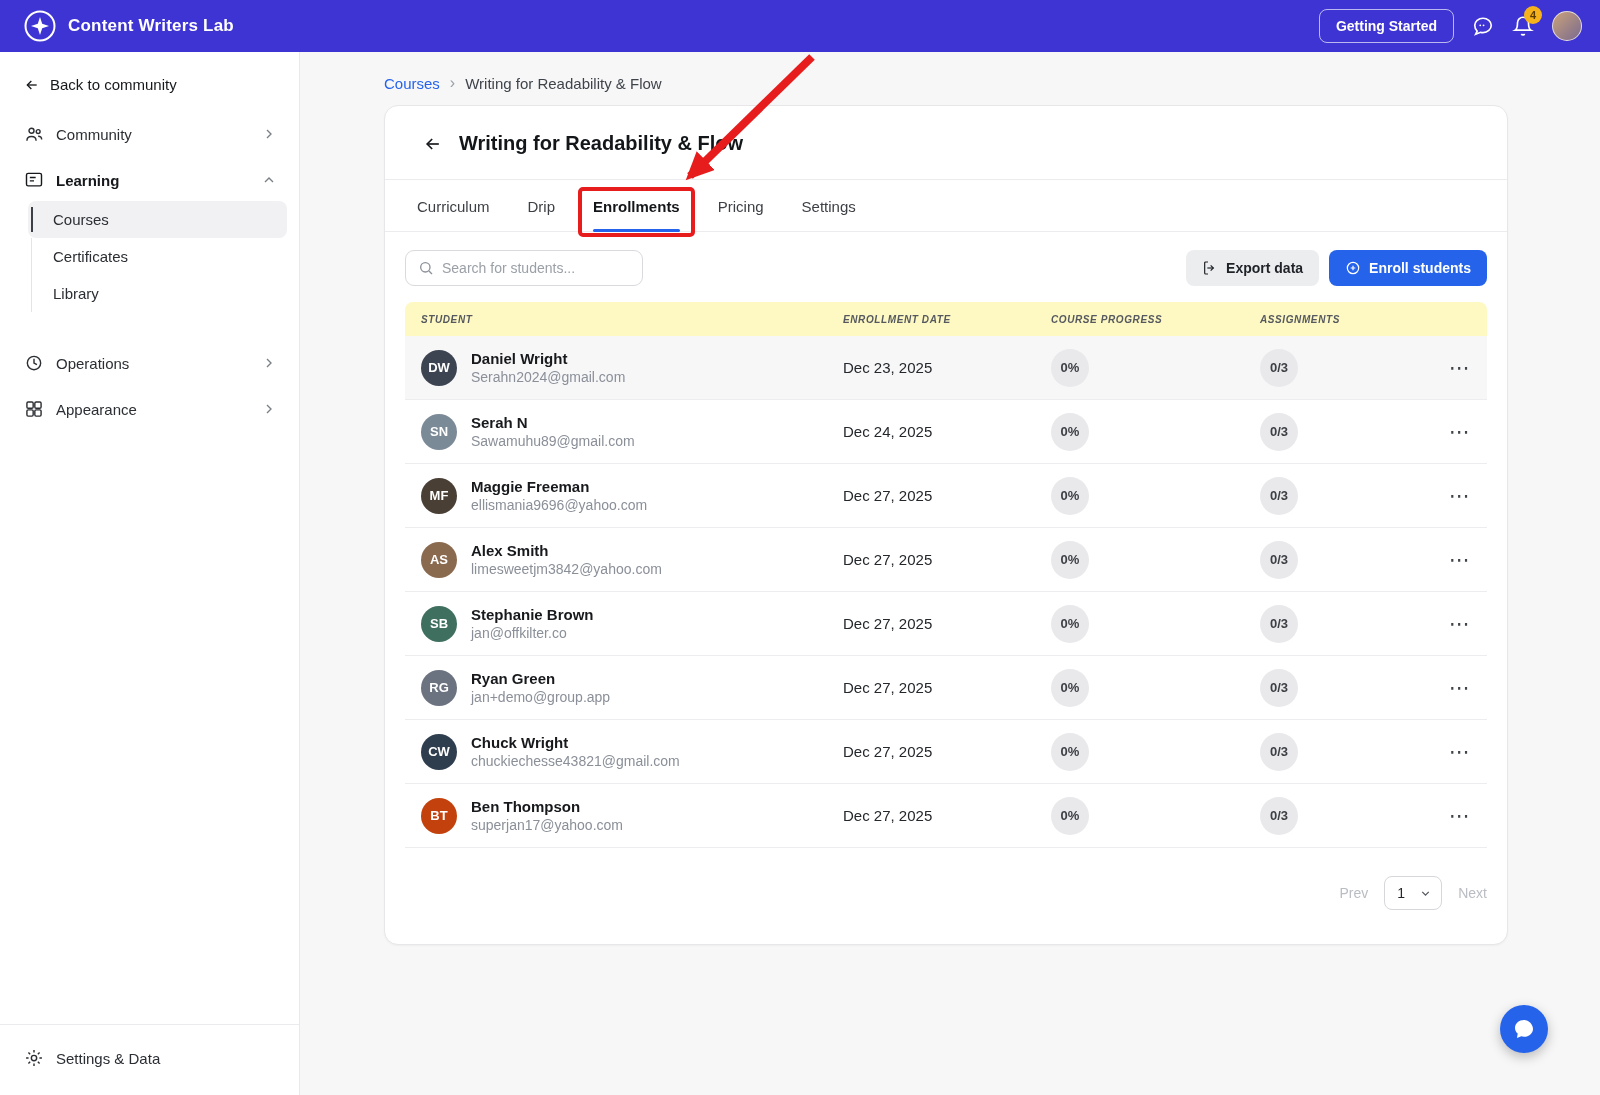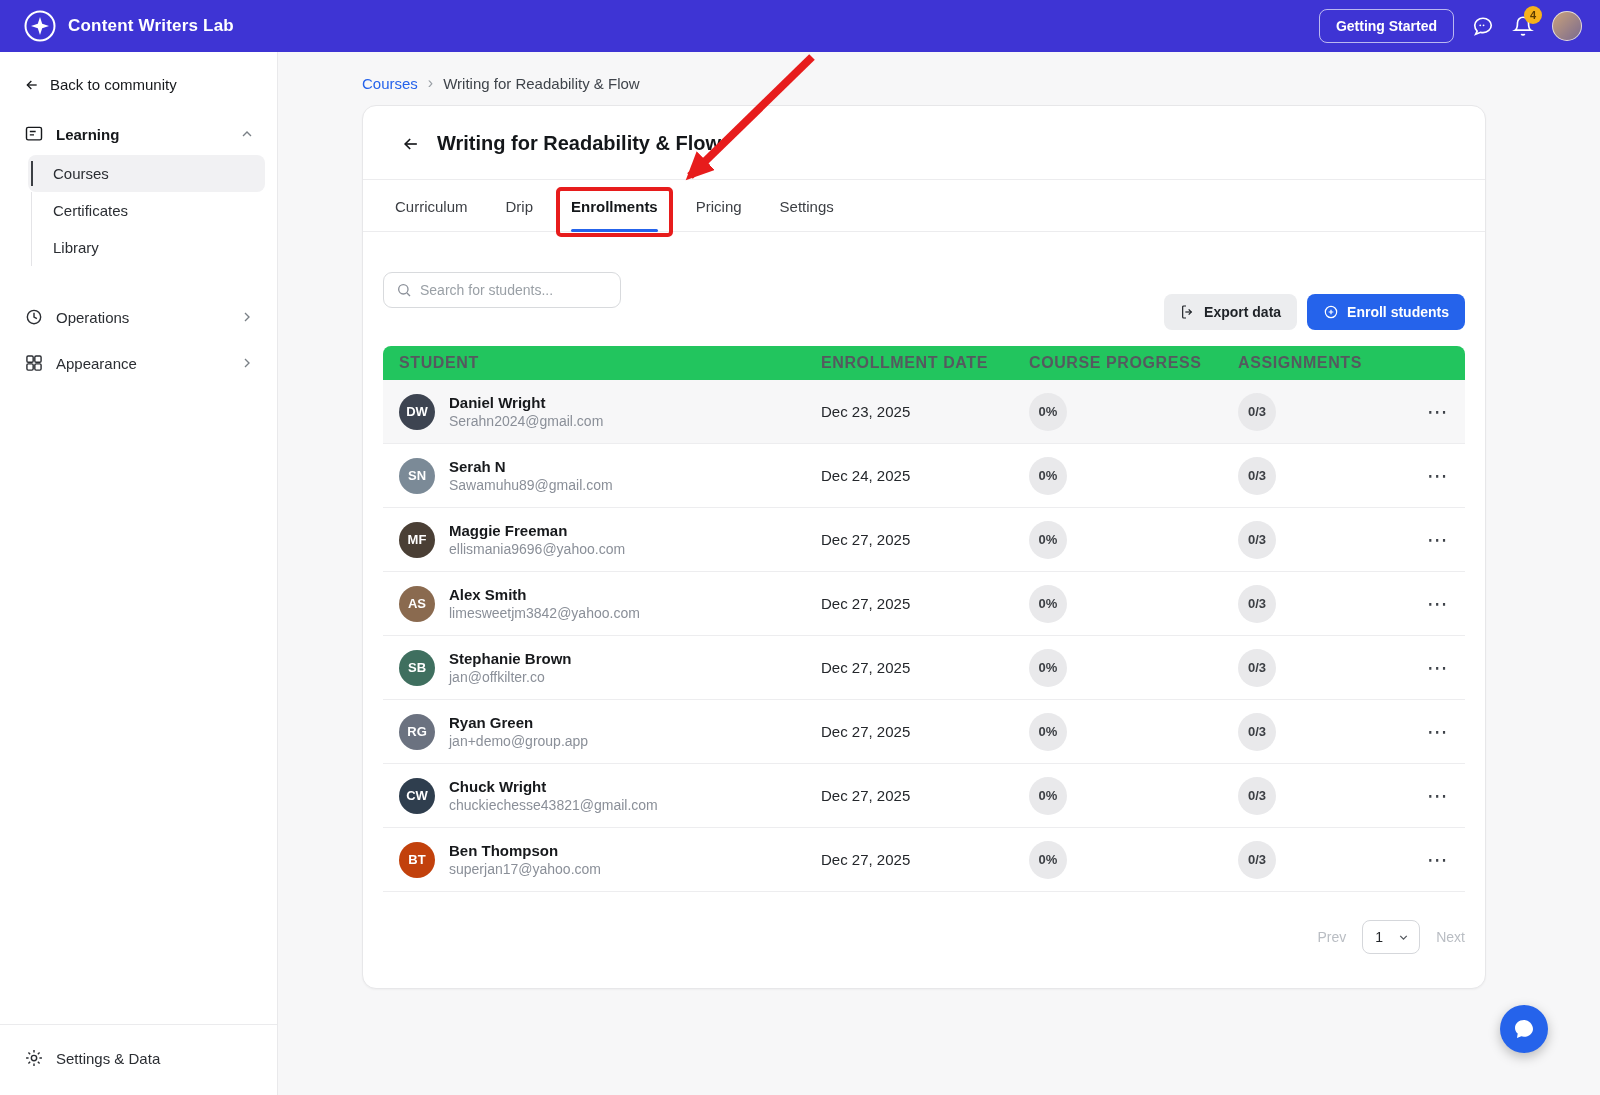--- a/index.html
+++ b/index.html
@@ -45,21 +45,21 @@
     width: 30px; height: 30px; border-radius: 50%;
     background: linear-gradient(135deg, #c9a27a, #7a6a8f);
     border: 1.5px solid rgba(255,255,255,.7); cursor: pointer;
   }
 
   
   .layout { display: flex; height: 1043px; }
 
   
   .sidebar {
-    width: 278px; background: #fff;
+    width: 300px; background: #fff;
     border-right: 1px solid #e9e9eb;
     display: flex; flex-direction: column;
     padding-top: 8px;
   }
   .back-row {
     display: flex; align-items: center; gap: 10px;
     padding: 16px 24px 18px; font-size: 15px; color: #17191c;
     cursor: pointer; font-weight: 500;
   }
   .nav { display: flex; flex-direction: column; }
@@ -137,35 +137,35 @@
     width: 238px; height: 36px;
     border: 1px solid #d8dadd; border-radius: 9px;
     padding: 0 12px; background: #fff;
   }
   .search-box input {
     border: none; outline: none; flex: 1; font-size: 14px;
     font-family: inherit; color: #1c1f23; background: transparent;
   }
   .search-box input::placeholder { color: #9aa0a6; }
   .toolbar-actions { display: flex; gap: 10px; }
-  .btn { display: inline-flex; align-items: center; gap: 8px; height: 36px; border-radius: 8px; font-size: 14px; font-weight: 600; cursor: pointer; border: none; font-family: inherit; padding: 0 16px; margin-top: 44px; }
+  .btn { display: inline-flex; align-items: center; gap: 8px; height: 36px; border-radius: 8px; font-size: 14px; font-weight: 600; cursor: pointer; border: none; font-family: inherit; padding: 0 16px; }
   .btn-secondary { background: #ecedef; color: #1f2328; }
   .btn-primary { background: var(--accent, #2563eb); color: #fff; }
 
   
   .table { margin: 2px 20px 0; }
   .thead, .trow {
     display: grid;
     grid-template-columns: 438px 208px 209px 180px 1fr;
     align-items: center;
   }
   .thead {
-    background: #22c55e; border-radius: 8px 8px 0 0;
-    height: 34px; font-size: 16px; font-weight: 700;
-    color: #55595f; letter-spacing: .6px;
+    background: #fef9c3; border-radius: 8px 8px 0 0;
+    height: 34px; font-size: 10px; font-weight: 700;
+    color: #55595f; letter-spacing: .6px; font-style: italic;
   }
   .thead .hcell:first-child { padding-left: 16px; }
   .trow { height: 64px; border-bottom: 1px solid #ededef; background: #fff; }
   .trow.first { background: #f7f7f8; }
   .cell.student { display: flex; align-items: center; gap: 14px; padding-left: 16px; }
   .avatar {
     width: 36px; height: 36px; border-radius: 50%; flex: none;
     color: #fff; font-size: 13px; font-weight: 700;
     display: flex; align-items: center; justify-content: center;
   }
@@ -249,20 +249,36 @@
       <span class="icon16">
         <svg viewBox="0 0 24 24" fill="none" stroke="#17191c" stroke-width="2">
             <path d="M19 12H5"></path>
             <path d="M11 6l-6 6 6 6"></path>
           </svg>
       </span>
       <span>Back to community</span>
     </div>
 
     <nav class="nav">
+      <div class="nav-item">
+        <span class="icon20">
+          <svg viewBox="0 0 24 24" fill="none" stroke="#2b2e33" stroke-width="1.7">
+              <circle cx="9" cy="8" r="3"></circle>
+              <path d="M3.5 20c0-3 2.4-5 5.5-5s5.5 2 5.5 5"></path>
+              <circle cx="17" cy="9" r="2.3"></circle>
+              <path d="M17 14.7c2.4 0 4.2 1.5 4.2 3.8"></path>
+            </svg>
+        </span>
+        <span class="nav-label">Community</span>
+        <span class="chev">
+          <svg viewBox="0 0 24 24" fill="none" stroke="#7a8086" stroke-width="2">
+              <path d="M9 6l6 6-6 6"></path>
+            </svg>
+        </span>
+      </div>
 
       <div class="nav-item bold">
         <span class="icon20">
           <svg viewBox="0 0 24 24" fill="none" stroke="#17191c" stroke-width="1.7">
               <rect x="3" y="4" width="18" height="15" rx="2"></rect>
               <path d="M7 9h7M7 13h5"></path>
             </svg>
         </span>
         <span class="nav-label">Learning</span>
         <span class="chev">

